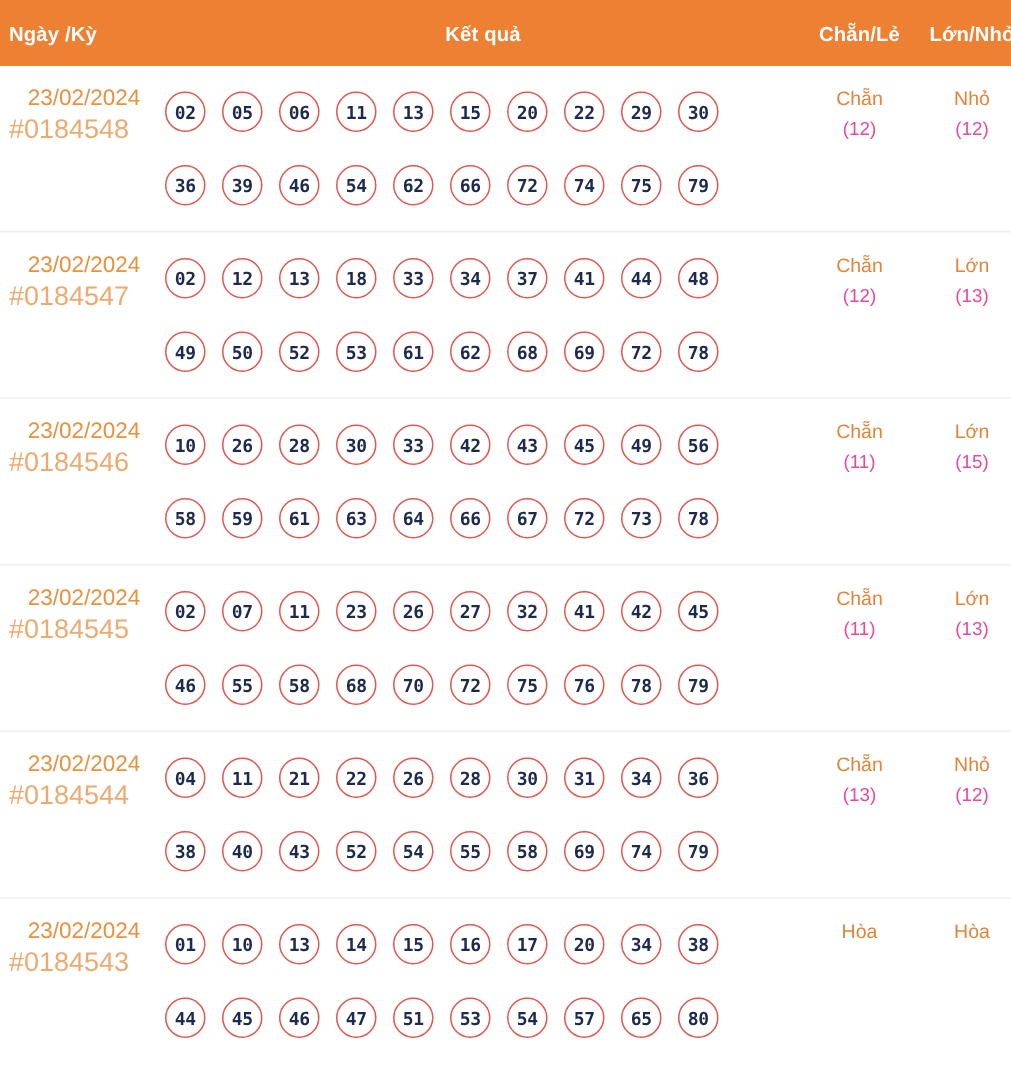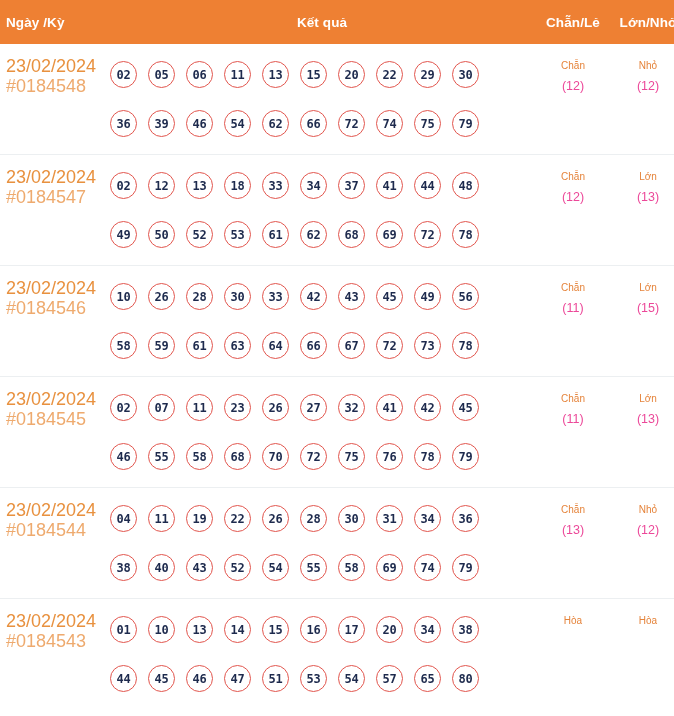--- a/index.html
+++ b/index.html
@@ -50,23 +50,24 @@
     padding: 0;
     vertical-align: top;
   }
 
   .date-cell {
     padding: 12px 0 0 6px;
     width: 100px;
   }
   .date-line {
     color: #e8913f;
-    font-size: 18px;
+    font-size: 15px;
     line-height: 20px;
     white-space: nowrap;
+    text-align: center;
   }
   .draw-id {
     color: #eeaa6e;
     font-size: 18px;
     line-height: 20px;
     white-space: nowrap;
   }
 
   .result-cell {
     padding: 6px 0 6px 4px;
@@ -94,21 +95,21 @@
     box-sizing: border-box;
     letter-spacing: -0.2px;
   }
 
   .stat-cell {
     text-align: center;
     padding-top: 12px;
   }
   .stat-label {
     color: #e5833a;
-    font-size: 10px;
+    font-size: 13px;
     line-height: 20px;
   }
   .stat-count {
     color: #ec4899;
     font-size: 12.5px;
     line-height: 20px;
   }
 </style>
 </head>
 <body>
@@ -285,21 +286,21 @@
       </tr>
       <tr>
         <td class="date-cell">
           <div class="date-line">23/02/2024</div>
           <div class="draw-id">#0184544</div>
         </td>
         <td class="result-cell">
           <div class="ball-row">
             <span class="ball">04</span>
             <span class="ball">11</span>
-            <span class="ball">19</span>
+            <span class="ball">21</span>
             <span class="ball">22</span>
             <span class="ball">26</span>
             <span class="ball">28</span>
             <span class="ball">30</span>
             <span class="ball">31</span>
             <span class="ball">34</span>
             <span class="ball">36</span>
           </div>
           <div class="ball-row">
             <span class="ball">38</span>

